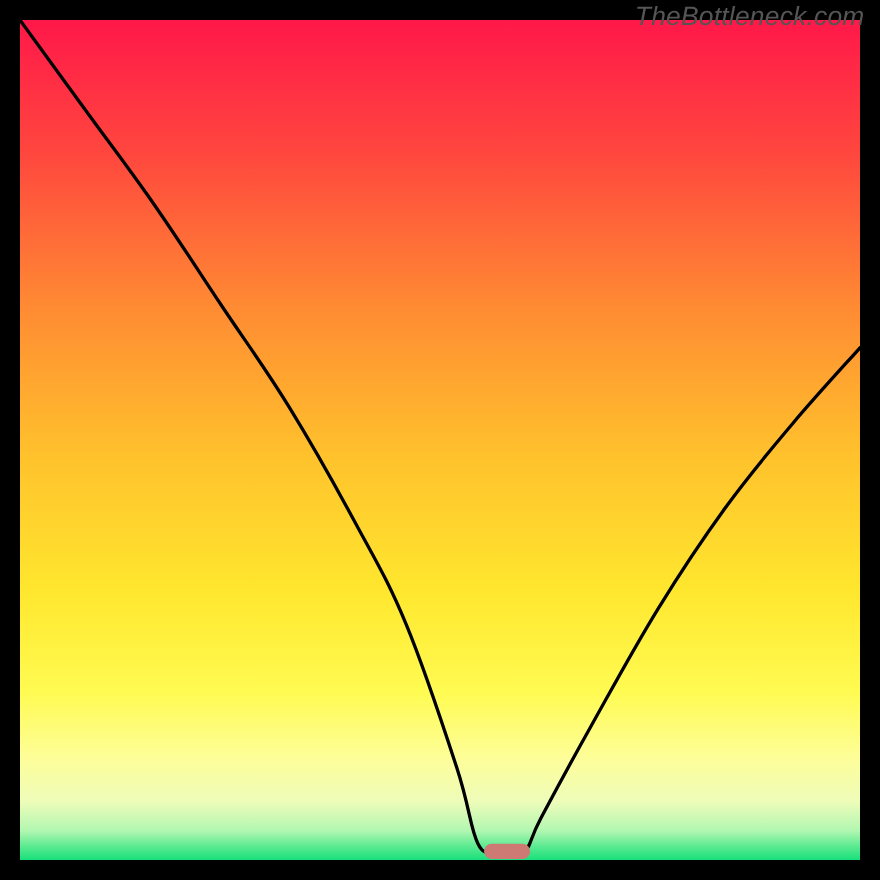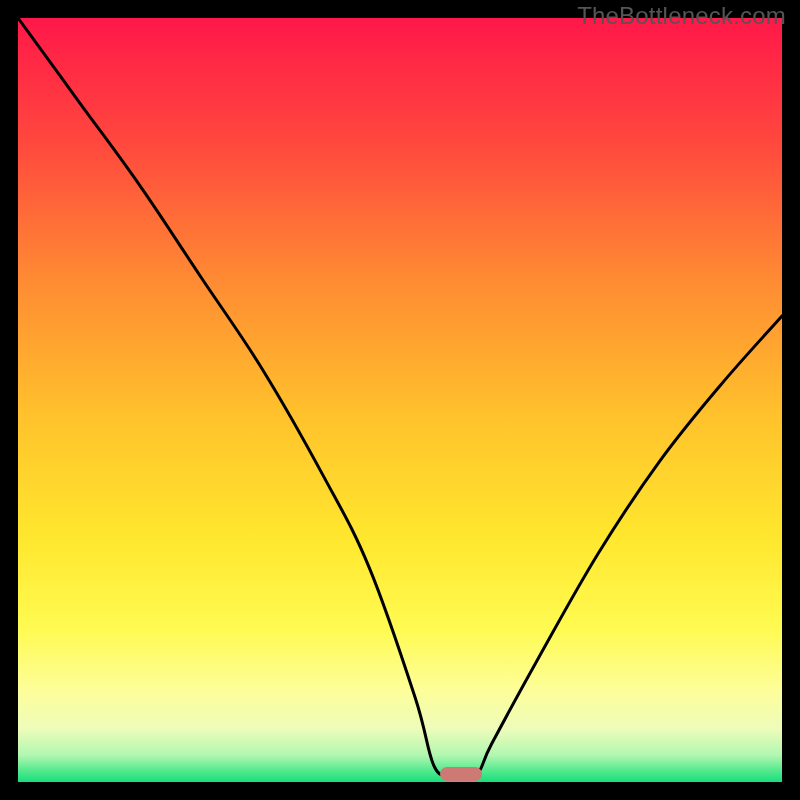--- a/index.html
+++ b/index.html
@@ -8,20 +8,21 @@
     width: 800px;
     height: 800px;
     background: #000;
     font-family: Arial, Helvetica, sans-serif;
   }
   .chart-frame {
     position: relative;
     width: 800px;
     height: 800px;
     background: #000;
+    font-style: italic;
   }
   .plot-area {
     position: absolute;
     left: 18px;
     top: 18px;
     width: 764px;
     height: 764px;
     overflow: hidden;
   }
   .gradient-bg {

